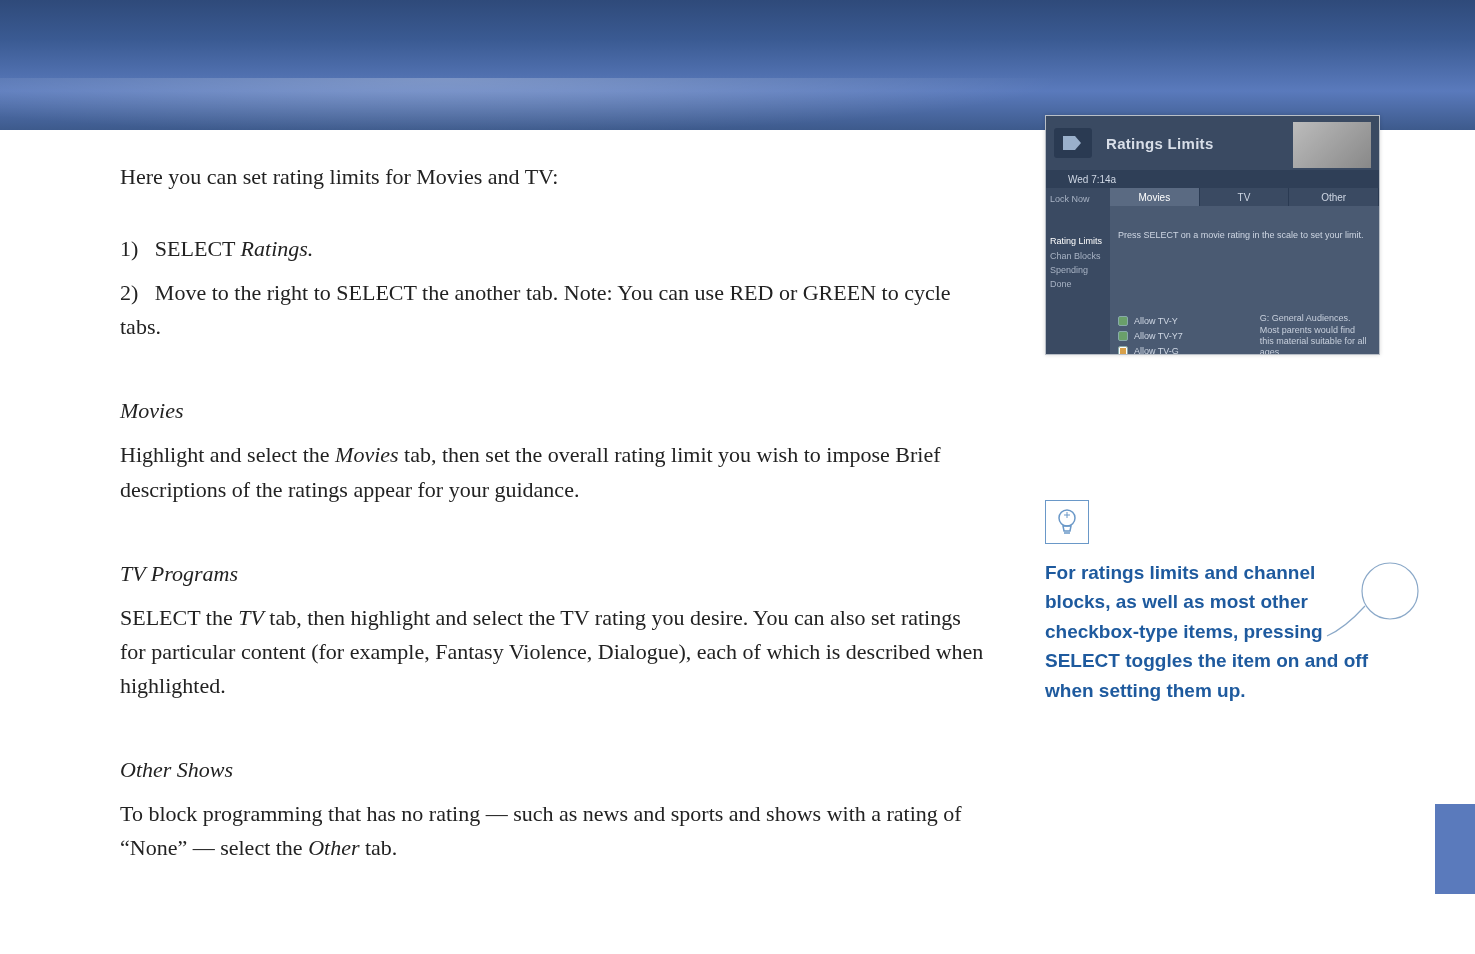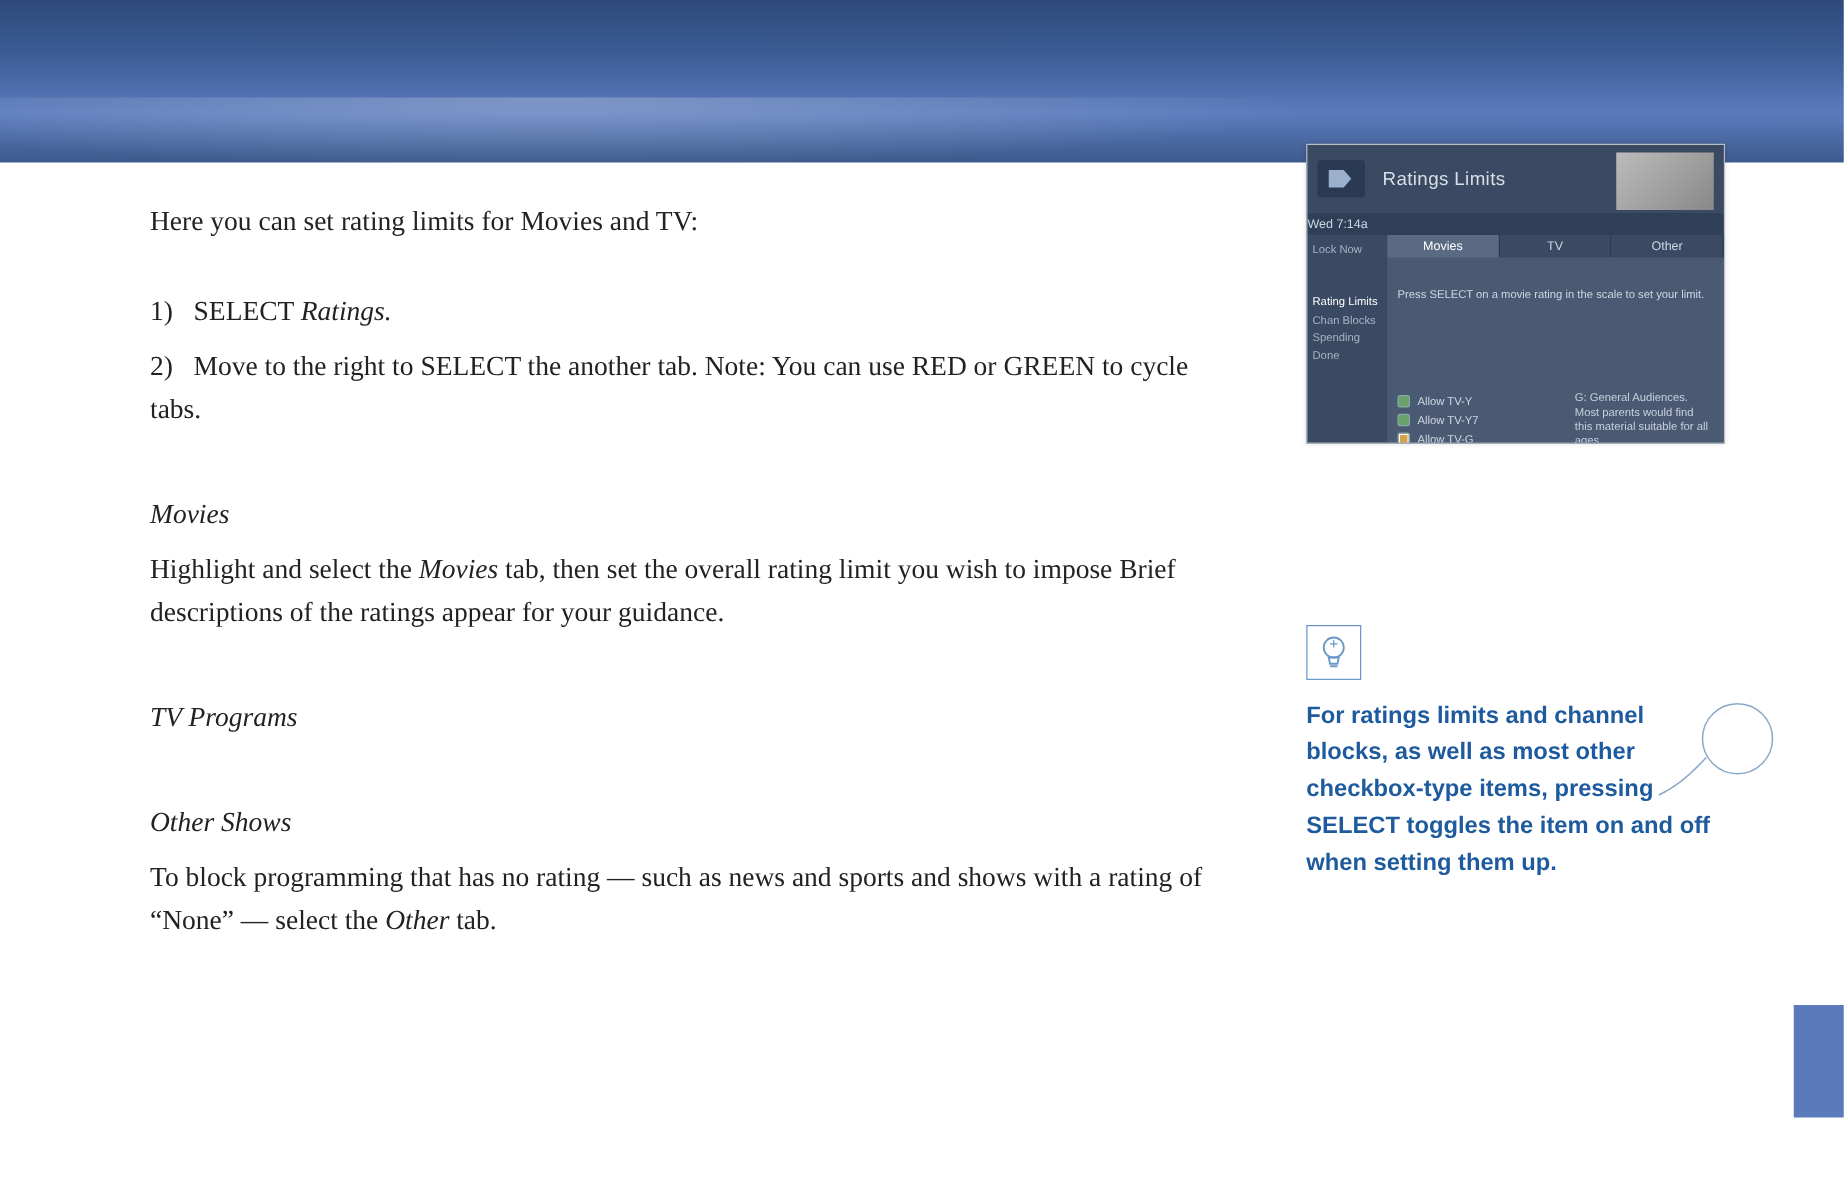--- a/index.html
+++ b/index.html
@@ -68,36 +68,36 @@
     border-radius: 3px;
     position: relative;
     display: flex;
     align-items: center;
     justify-content: center;
   }
   .dtv-logo svg { width: 24px; height: 20px; }
   .rshot-title {
     color: #d8dee8;
     font-size: 15px;
-    font-weight: normal;
+    font-weight: bold;
     margin-left: 14px;
     letter-spacing: 0.3px;
   }
   .rshot-thumb {
     position: absolute;
     right: 8px; top: 6px;
     width: 78px; height: 46px;
     background: linear-gradient(135deg, #bcbcbc, #888);
   }
   .rshot-timebar {
     height: 18px;
     background: #2f3f57;
     color: #cfd7e4;
     font-size: 10px;
-    padding-left: 0;
+    padding-left: 22px;
     display: flex;
     align-items: center;
   }
   .rshot-body {
     display: flex;
     height: calc(100% - 72px);
   }
   .rshot-side {
     width: 64px;
     background: #3a4a62;
@@ -222,20 +222,23 @@
   <div class="biggap"></div>
 
   <p class="it">Movies</p>
   <p>
     <span>Highlight and select the </span><span class="it">Movies</span><span> tab, then set the overall rating limit you wish to impose Brief descriptions of the ratings appear for your guidance.</span>
   </p>
 
   <div class="biggap"></div>
 
   <p class="it">TV Programs</p>
+  <p>
+    <span>SELECT the </span><span class="it">TV</span><span> tab, then highlight and select the TV rating you desire. You can also set ratings for particular content (for example, Fantasy Violence, Dialogue), each of which is described when highlighted.</span>
+  </p>
 
   <div class="biggap"></div>
 
   <p class="it">Other Shows</p>
   <p>
     <span>To block programming that has no rating — such as news and sports and shows with a rating of “None” — select the </span><span class="it">Other</span><span> tab.</span>
   </p>
 </div>
 
 <div class="rshot">

